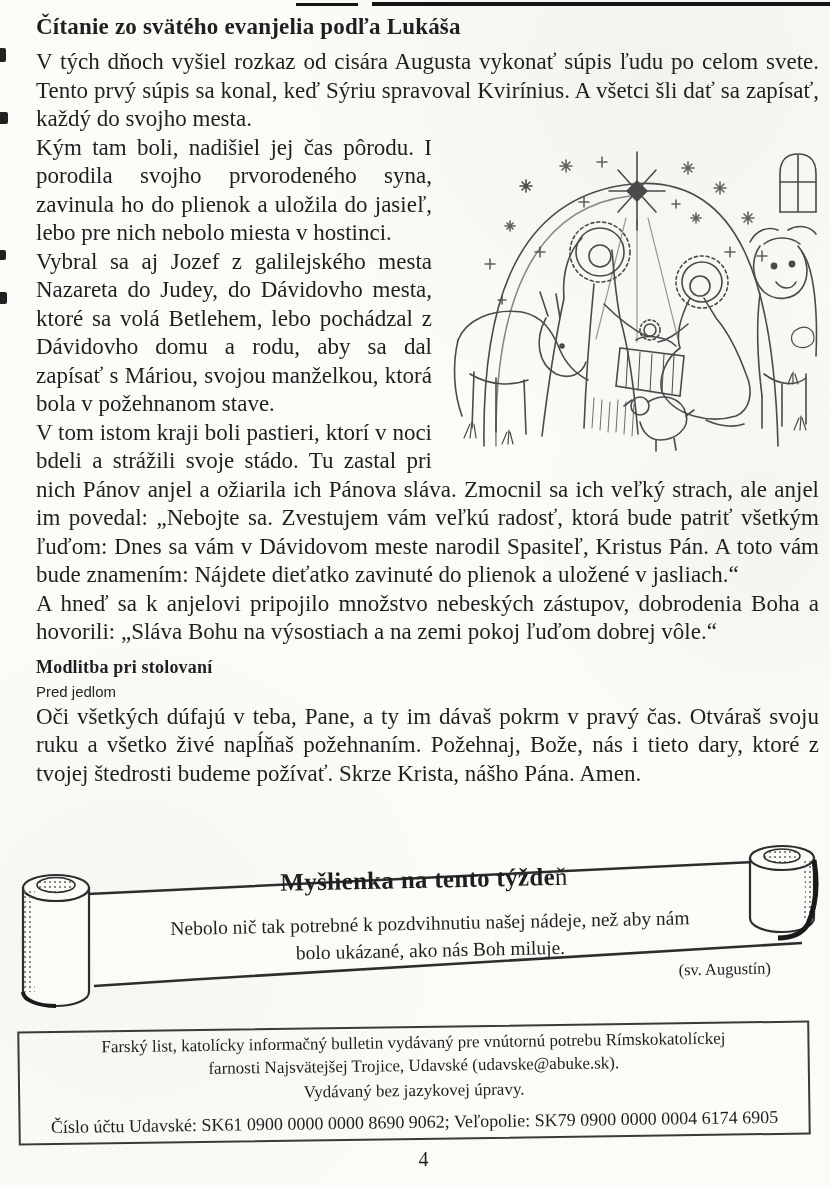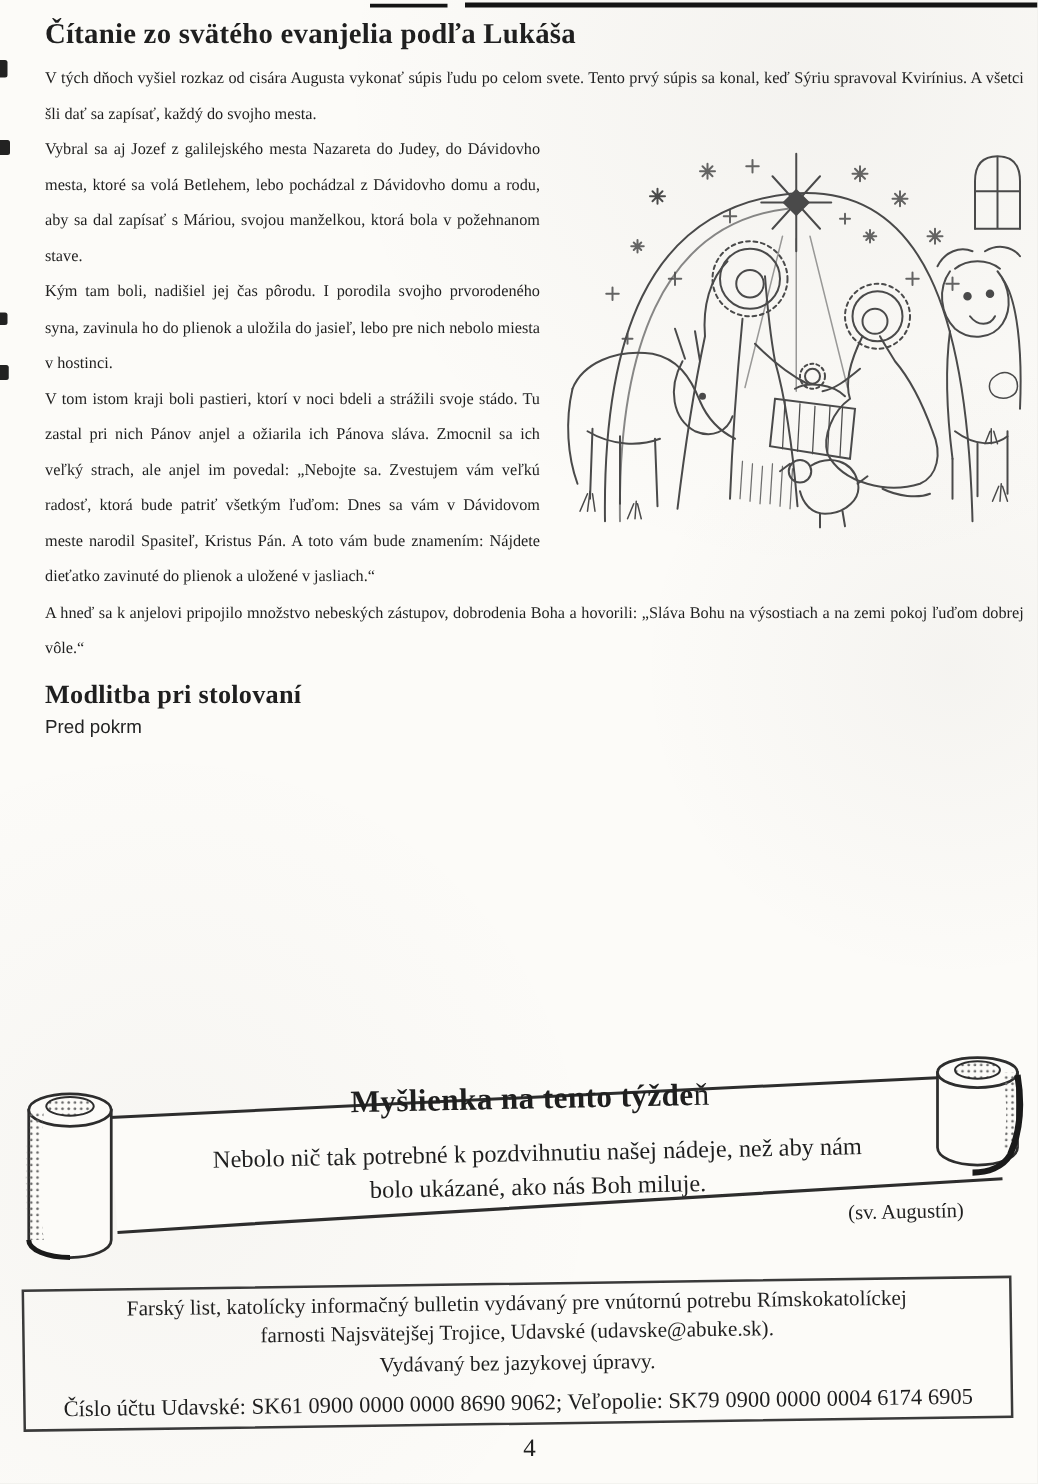--- a/index.html
+++ b/index.html
@@ -19,26 +19,26 @@
   .top-rule.seg1{left:296px;top:3px;width:62px;}
   .top-rule.seg2{left:372px;top:2px;width:458px;height:4px;}
   .edge-mark{position:absolute;left:0;background:#222;border-radius:0 2px 2px 0;}
   .m1{top:48px;width:6px;height:14px;}
   .m2{top:112px;width:8px;height:12px;}
   .m3{top:250px;width:6px;height:10px;}
   .m4{top:292px;width:7px;height:12px;}
 
   .content{position:absolute;top:10px;left:36px;right:28px;height:830px;overflow:hidden;}
   h1.title{font-size:23px;font-weight:bold;margin:4px 0 8px 0;letter-spacing:.2px;}
-  p.body{font-size:13px;line-height:28.5px;margin:0;text-align:justify;}
+  p.body{font-size:23px;line-height:28.5px;margin:0;text-align:justify;}
   figure.nativity{
     float:right;width:375px;height:318px;margin:0 0 4px 12px;padding:0;
   }
   figure.nativity svg{width:100%;height:100%;}
-  h2.subtitle{font-size:21px;font-weight:bold;margin:10px 0 2px 0;letter-spacing:.2px;}
+  h2.subtitle{font-size:18px;font-weight:bold;margin:10px 0 2px 0;letter-spacing:.2px;}
   .label{font-family:"Liberation Sans", sans-serif;font-size:15px;margin:5px 0 3px 0;color:#232323;}
 
   .scroll-banner{position:absolute;left:8px;top:840px;width:814px;height:172px;}
   .scroll-banner svg{position:absolute;inset:0;width:100%;height:100%;}
   .scroll-textwrap{position:absolute;inset:0;transform:rotate(-1.2deg);}
   .scroll-title{position:absolute;left:120px;right:100px;top:26px;text-align:center;
     font-size:25px;font-weight:bold;letter-spacing:.3px;}
   .scroll-title .light{font-weight:normal;}
   .scroll-text{position:absolute;left:150px;right:120px;top:70px;text-align:center;
     font-size:19.5px;line-height:27px;}
@@ -164,27 +164,28 @@
           <g stroke-width="1.2">
             <path d="M20 304 l6 -14 M26 304 l2 -16 M32 304 l-2 -14"></path>
             <path d="M58 310 l5 -12 M64 310 l1 -14 M69 310 l-3 -12"></path>
             <path d="M344 250 l4 -10 M349 250 l0 -12 M354 250 l-3 -10"></path>
             <path d="M350 296 l5 -12 M356 296 l1 -14 M362 296 l-4 -12"></path>
           </g>
         </g>
       </svg>
     </figure>
 
+    <p class="body">Kým tam boli, nadišiel jej čas pôrodu. I porodila svojho prvorodeného syna, zavinula ho do plienok a uložila do jasieľ, lebo pre nich nebolo miesta v hostinci.</p>
     <p class="body">Vybral sa aj Jozef z galilejského mesta Nazareta do Judey, do Dávidovho mesta, ktoré sa volá Betlehem, lebo pochádzal z Dávidovho domu a rodu, aby sa dal zapísať s Máriou, svojou manželkou, ktorá bola v požehnanom stave.</p>
-    <p class="body">Kým tam boli, nadišiel jej čas pôrodu. I porodila svojho prvorodeného syna, zavinula ho do plienok a uložila do jasieľ, lebo pre nich nebolo miesta v hostinci.</p>
     <p class="body">V tom istom kraji boli pastieri, ktorí v noci bdeli a strážili svoje stádo. Tu zastal pri nich Pánov anjel a ožiarila ich Pánova sláva. Zmocnil sa ich veľký strach, ale anjel im povedal: „Nebojte sa. Zvestujem vám veľkú radosť, ktorá bude patriť všetkým ľuďom: Dnes sa vám v Dávidovom meste narodil Spasiteľ, Kristus Pán. A toto vám bude znamením: Nájdete dieťatko zavinuté do plienok a uložené v jasliach.“</p>
     <p class="body">A hneď sa k anjelovi pripojilo množstvo nebeských zástupov, dobrodenia Boha a hovorili: „Sláva Bohu na výsostiach a na zemi pokoj ľuďom dobrej vôle.“</p>
 
     <h2 class="subtitle">Modlitba pri stolovaní</h2>
-    <div class="label">Pred pokrm</div>
+    <div class="label">Pred jedlom</div>
+    <p class="body">Oči všetkých dúfajú v teba, Pane, a ty im dávaš pokrm v pravý čas. Otváraš svoju ruku a všetko živé napĺňaš požehnaním. Požehnaj, Bože, nás i tieto dary, ktoré z tvojej štedrosti budeme požívať. Skrze Krista, nášho Pána. Amen.</p>
   </div>
 
   <div class="scroll-banner">
     <svg viewBox="0 0 814 172">
       <defs>
         <pattern id="dots" width="5" height="5" patternUnits="userSpaceOnUse">
           <circle cx="2" cy="2" r="1.1" fill="#6b6b6b"></circle>
         </pattern>
       </defs>
       <g>

